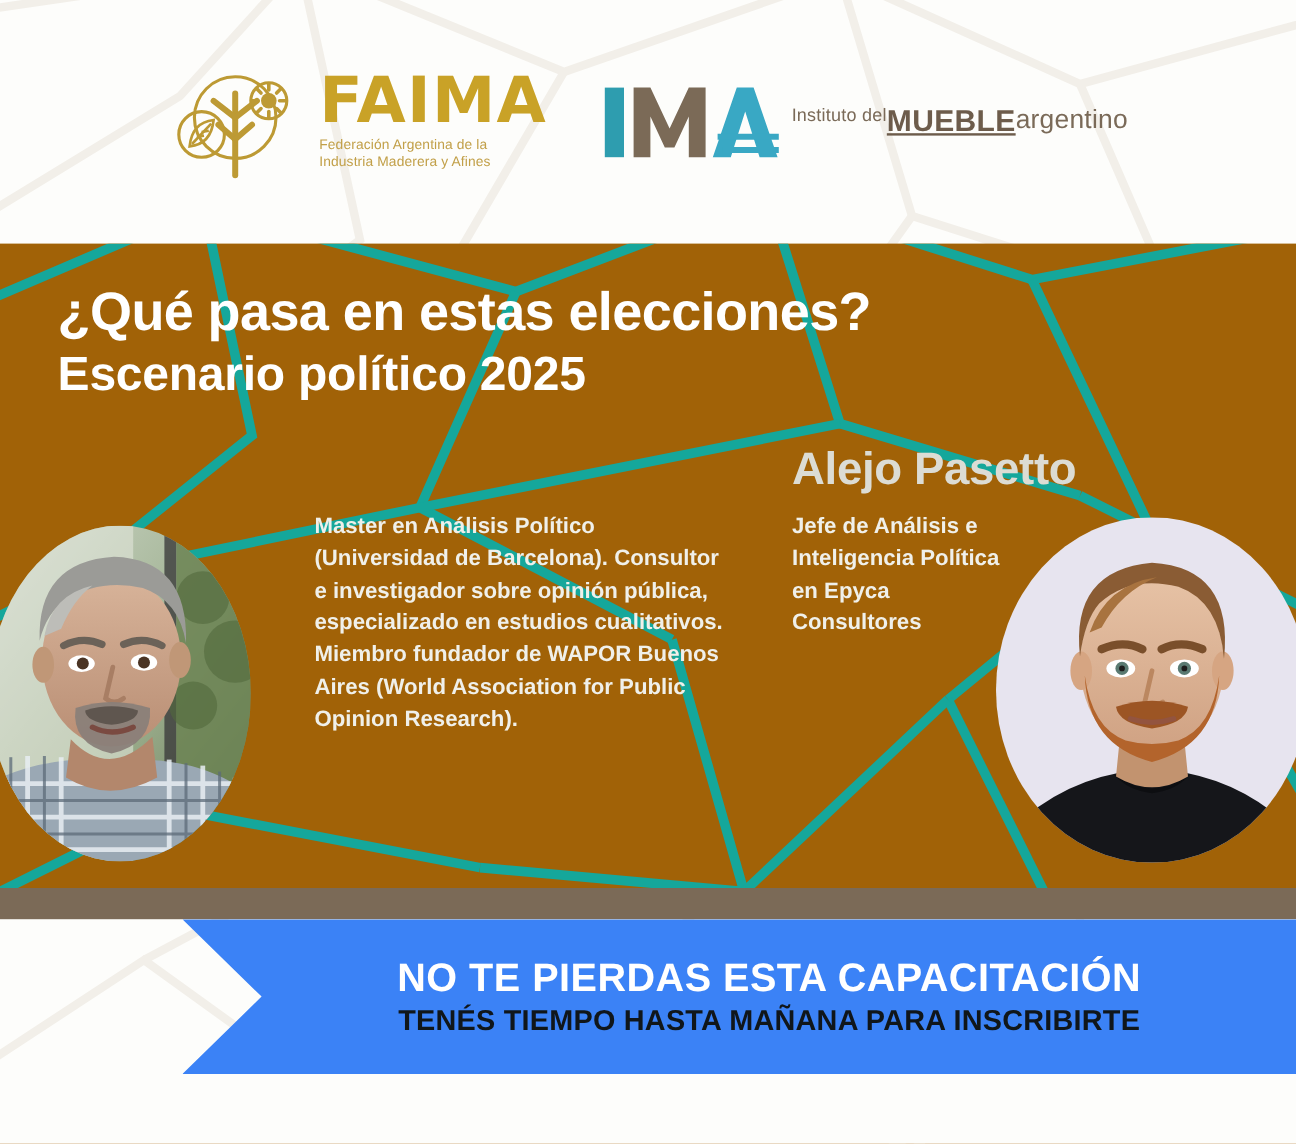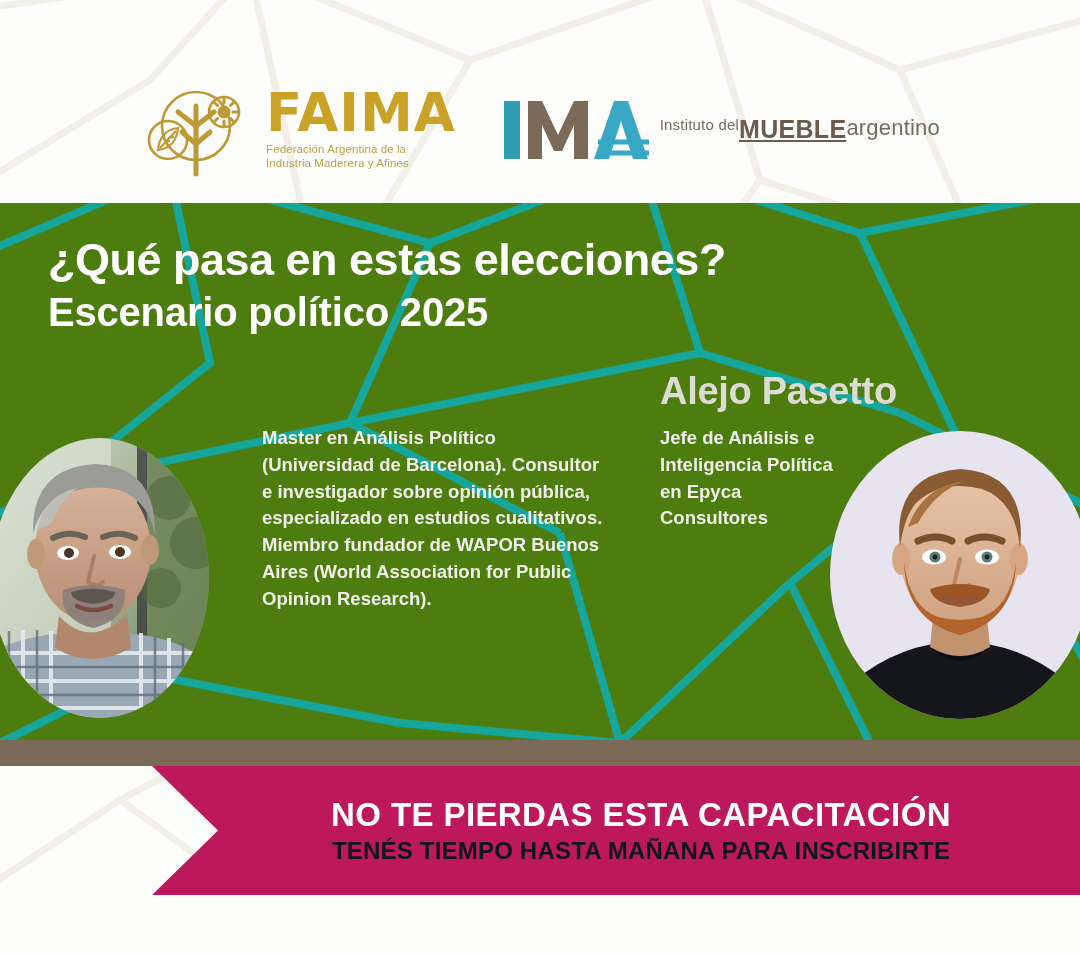--- a/index.html
+++ b/index.html
@@ -9,38 +9,38 @@
     background:#ffffff;
     position:relative;
   }
 
   .poster { position:absolute; inset:0; width:1080px; height:953px; overflow:hidden; background:#fdfdfb; }
 
   
   .mesh { position:absolute; inset:0; width:100%; height:100%; pointer-events:none; }
 
   
-  .header { position:absolute; left:0; top:0; width:1056px; height:203px;margin-top:28px; }
+  .header { position:absolute; left:0; top:0; width:1056px; height:203px; }
   .logos { position:absolute; left:0; top:0; width:1080px; height:203px; display:flex; align-items:center; justify-content:center; gap:46px; }
 
   .faima-logo { display:flex; align-items:center; gap:14px; }
   .faima-mark { width:112px; height:96px; flex:none; }
   .faima-words { display:flex; flex-direction:column; justify-content:center; }
   .faima-name { font-size:53px; font-weight:bold; color:#c9a227; letter-spacing:1px; line-height:0.95; font-family:"DejaVu Sans", sans-serif; }
   .faima-tag { font-size:11.5px; color:#c2a049; line-height:1.25; margin-top:3px; letter-spacing:0.1px; }
 
   .ima-logo { display:flex; align-items:center; gap:10px; }
   .ima-mark { width:148px; height:70px; flex:none; }
   .ima-words { display:flex; flex-direction:row; line-height:1.02; }
   .ima-l1 { font-size:15px; color:#7a6a58; letter-spacing:0.2px; }
   .ima-l2 { font-size:25px; font-weight:bold; color:#6d5c4b; letter-spacing:0.3px;text-decoration:underline; }
   .ima-l3 { font-size:22px; color:#7a6a58; letter-spacing:0.2px; }
 
   
-  .teal { position:absolute; left:0; top:203px; width:1080px; height:537px; background:#4d7c0f; overflow:hidden; }
+  .teal { position:absolute; left:0; top:203px; width:1080px; height:537px; background:#a16207; overflow:hidden; }
 
   .headline { position:absolute; left:48px; top:33px; width:900px; z-index:3; }
   .headline h1 { font-size:45px; font-weight:bold; color:#ffffff; letter-spacing:-0.5px; line-height:1.06; }
   .headline h2 { font-size:40px; font-weight:bold; color:#ffffff; letter-spacing:-0.2px; margin-top:6px; }
 
   .speaker-name { position:absolute; z-index:3; font-size:38px; font-weight:bold; color:#dcdcd4; letter-spacing:-0.3px; }
   .name-left  { left:50px;  top:167px; }
   .name-right { left:660px; top:167px; }
 
   .bio { position:absolute; z-index:3; font-size:18.5px; font-weight:bold; color:#f0f0ea; line-height:1.45; }
@@ -51,21 +51,21 @@
   .photo { position:absolute; border-radius:50%; overflow:hidden; z-index:2; }
   .photo-left  { left:-9px;  top:235px; width:218px; height:280px; }
   .photo-right { left:830px; top:228px; width:260px; height:288px; }
   .photo svg { display:block; width:100%; height:100%; }
 
   
   .brown { position:absolute; left:0; top:740px; width:1080px; height:26px; background:#7b6a57; }
 
   
   .ribbon { position:absolute; left:152px; top:766px; width:928px; height:129px;
-            background:#be185d;
+            background:#3b82f6;
             clip-path: polygon(0 0, 928px 0, 928px 129px, 0 129px, 66px 64.5px); }
   .ribbon-inner { position:absolute; left:0; top:0; width:928px; height:129px; display:flex; flex-direction:column; align-items:center; justify-content:center; padding-left:50px; }
   .ribbon-l1 { font-size:33px; font-weight:bold; color:#ffffff; letter-spacing:0.4px; line-height:1.1; }
   .ribbon-l2 { font-size:24px; font-weight:bold; color:#10161a; letter-spacing:0.2px; line-height:1.15; margin-top:4px; }
 
   
   .footer { position:absolute; left:0; top:895px; width:1080px; height:58px; background:#fdfdfb; }
 </style>
 </head>
 <body>

